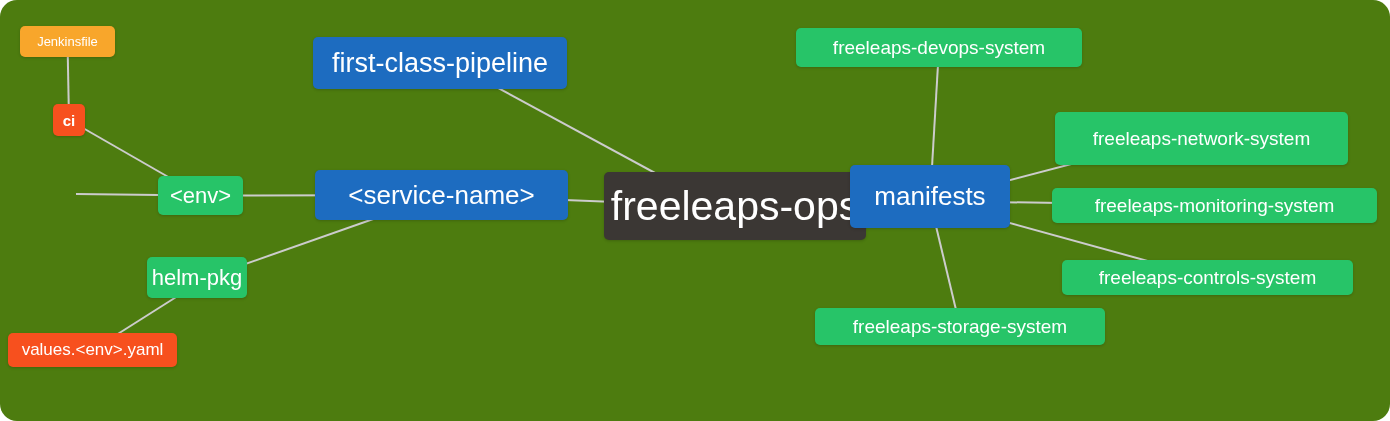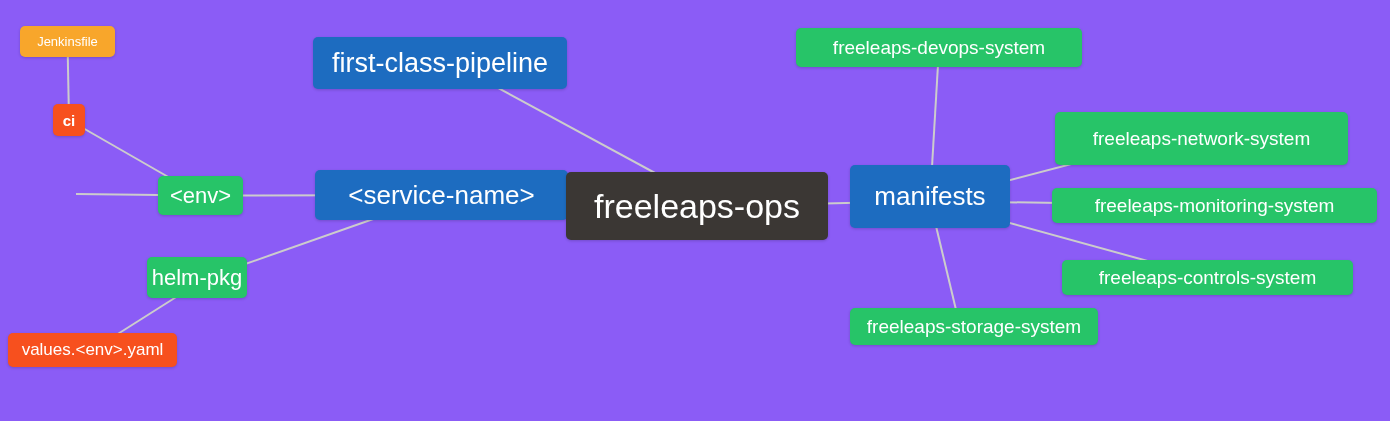--- a/index.html
+++ b/index.html
@@ -5,22 +5,23 @@
   html, body {
     margin: 0;
     padding: 0;
     background: #ffffff;
     font-family: "Liberation Sans", sans-serif;
   }
   .canvas {
     position: relative;
     width: 1390px;
     height: 421px;
-    background: #8b5cf6;
+    background: #4d7c0f;
     overflow: hidden;
+    border-radius: 17px;
   }
   .edge-layer {
     position: absolute;
     left: 0;
     top: 0;
     width: 1390px;
     height: 421px;
     z-index: 0;
   }
   .node {
@@ -59,20 +60,20 @@
       <line x1="930" y1="201" x2="960" y2="326.5" stroke="#cccccc" stroke-width="2"></line>
     </svg>
 
 <div class="node" style="left: 20px; top: 26px; width: 95px; height: 31px; background: rgb(248, 166, 43); font-size: 13px; color: rgb(255, 255, 255);">Jenkinsfile</div>
     <div class="node" style="left: 53px; top: 104px; width: 32px; height: 32px; background: rgb(247, 80, 30); font-size: 15px; color: rgb(255, 255, 255); font-weight: bold;">ci</div>
     <div class="node" style="left: 158px; top: 176px; width: 85px; height: 39px; background: rgb(39, 196, 104); font-size: 22px; color: rgb(255, 255, 255);">&lt;env&gt;</div>
     <div class="node" style="left: 147px; top: 257px; width: 100px; height: 41px; background: rgb(39, 196, 104); font-size: 22px; color: rgb(255, 255, 255);">helm-pkg</div>
     <div class="node" style="left: 8px; top: 333px; width: 169px; height: 34px; background: rgb(247, 80, 30); font-size: 17px; color: rgb(255, 255, 255);">values.&lt;env&gt;.yaml</div>
     <div class="node" style="left: 313px; top: 37px; width: 254px; height: 52px; background: rgb(29, 108, 192); font-size: 27px; color: rgb(255, 255, 255);">first-class-pipeline</div>
     <div class="node" style="left: 315px; top: 170px; width: 253px; height: 50px; background: rgb(29, 108, 192); font-size: 26px; color: rgb(255, 255, 255);">&lt;service-name&gt;</div>
-    <div class="node" style="left: 566px; top: 172px; width: 262px; height: 68px; background: rgb(59, 55, 52); font-size: 34px; color: rgb(255, 255, 255);">freeleaps-ops</div>
+    <div class="node" style="left: 604px; top: 172px; width: 262px; height: 68px; background: rgb(59, 55, 52); font-size: 41px; color: rgb(255, 255, 255);">freeleaps-ops</div>
     <div class="node" style="left: 850px; top: 165px; width: 160px; height: 63px; background: rgb(29, 108, 192); font-size: 26px; color: rgb(255, 255, 255);">manifests</div>
     <div class="node" style="left: 796px; top: 28px; width: 286px; height: 39px; background: rgb(39, 196, 104); font-size: 19px; color: rgb(255, 255, 255);">freeleaps-devops-system</div>
     <div class="node" style="left: 1055px; top: 112px; width: 293px; height: 53px; background: rgb(39, 196, 104); font-size: 19px; color: rgb(255, 255, 255);">freeleaps-network-system</div>
     <div class="node" style="left: 1062px; top: 260px; width: 291px; height: 35px; background: rgb(39, 196, 104); font-size: 19px; color: rgb(255, 255, 255);">freeleaps-controls-system</div>
     <div class="node" style="left: 1052px; top: 188px; width: 325px; height: 35px; background: rgb(39, 196, 104); font-size: 19px; color: rgb(255, 255, 255);">freeleaps-monitoring-system</div>
-    <div class="node" style="left: 815px; top: 308px; width: 248px; height: 37px; background: rgb(39, 196, 104); font-size: 19px; color: rgb(255, 255, 255); margin-left: 35px;">freeleaps-storage-system</div>
+    <div class="node" style="left: 815px; top: 308px; width: 290px; height: 37px; background: rgb(39, 196, 104); font-size: 19px; color: rgb(255, 255, 255);">freeleaps-storage-system</div>
   </div>
 
 </body></html>

